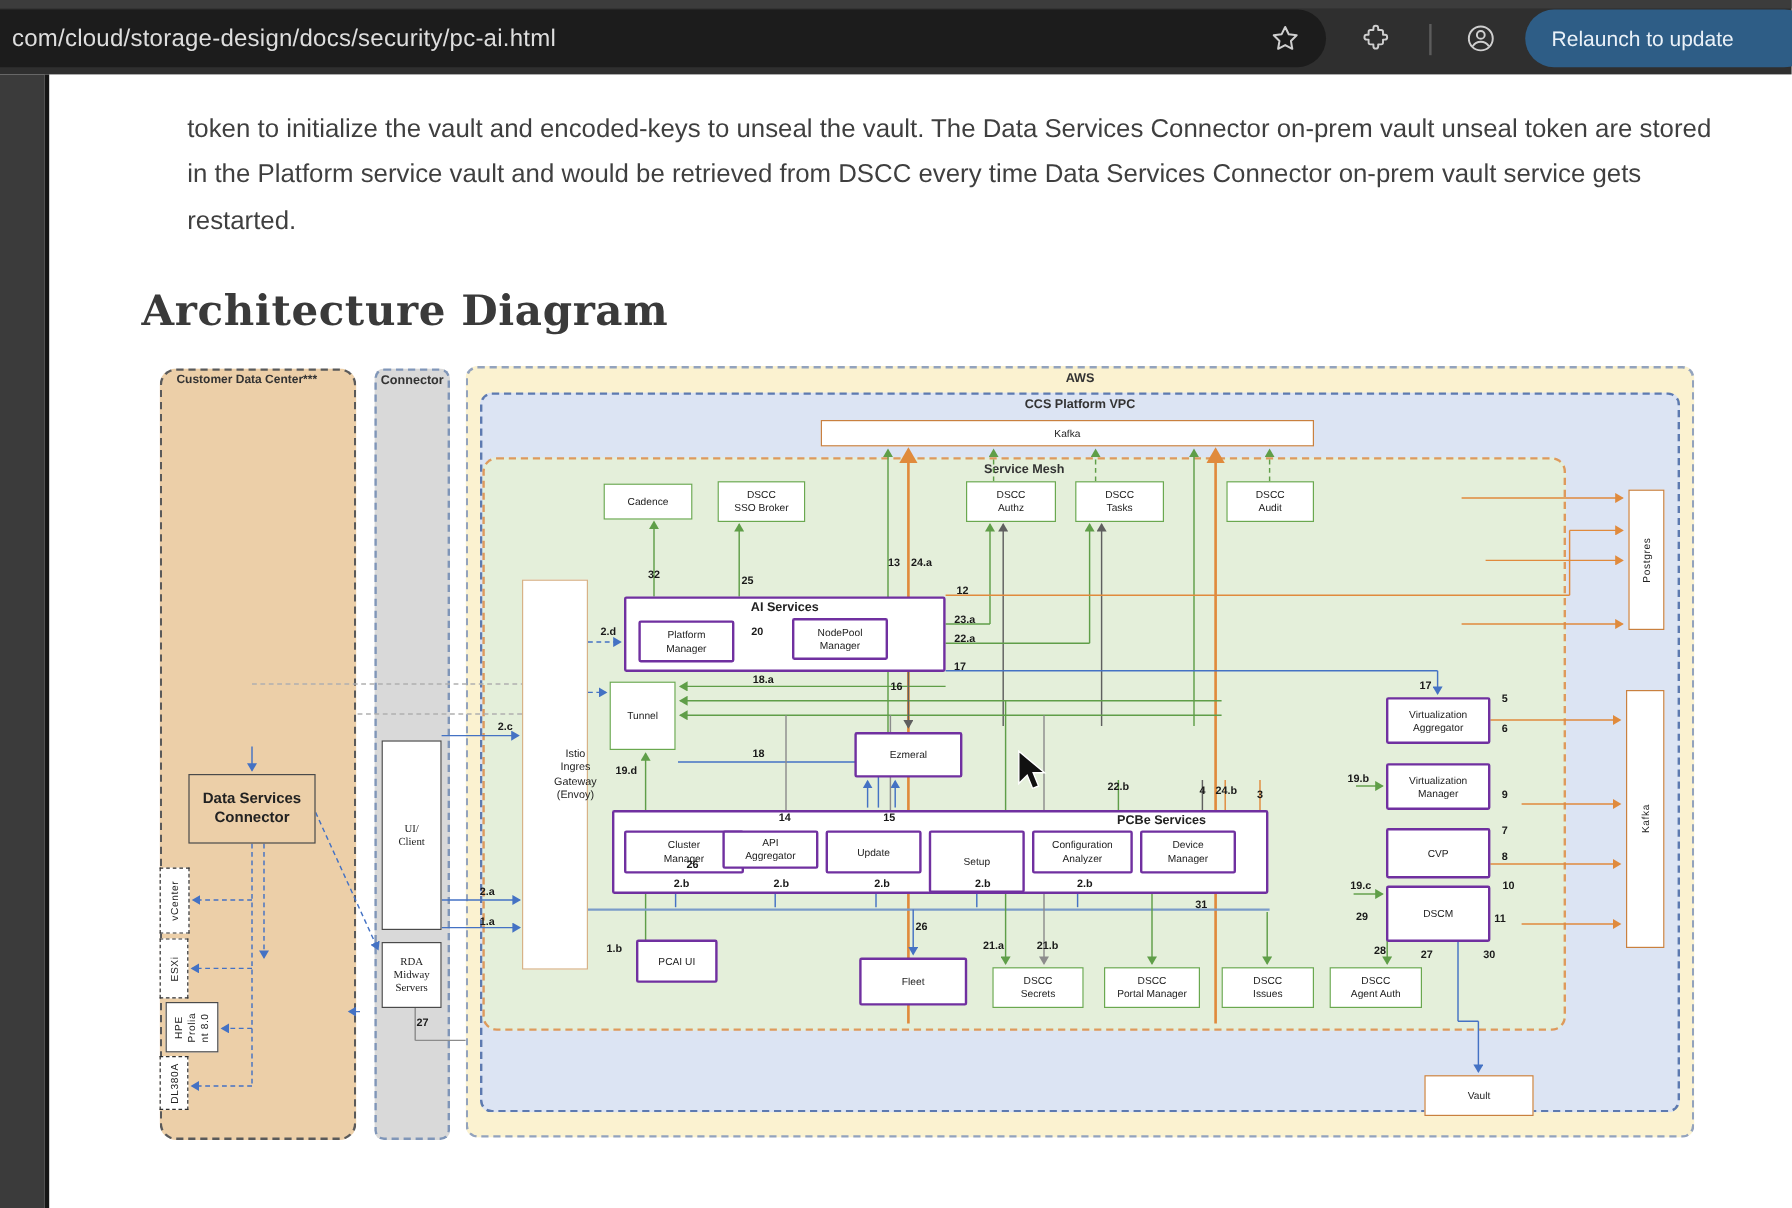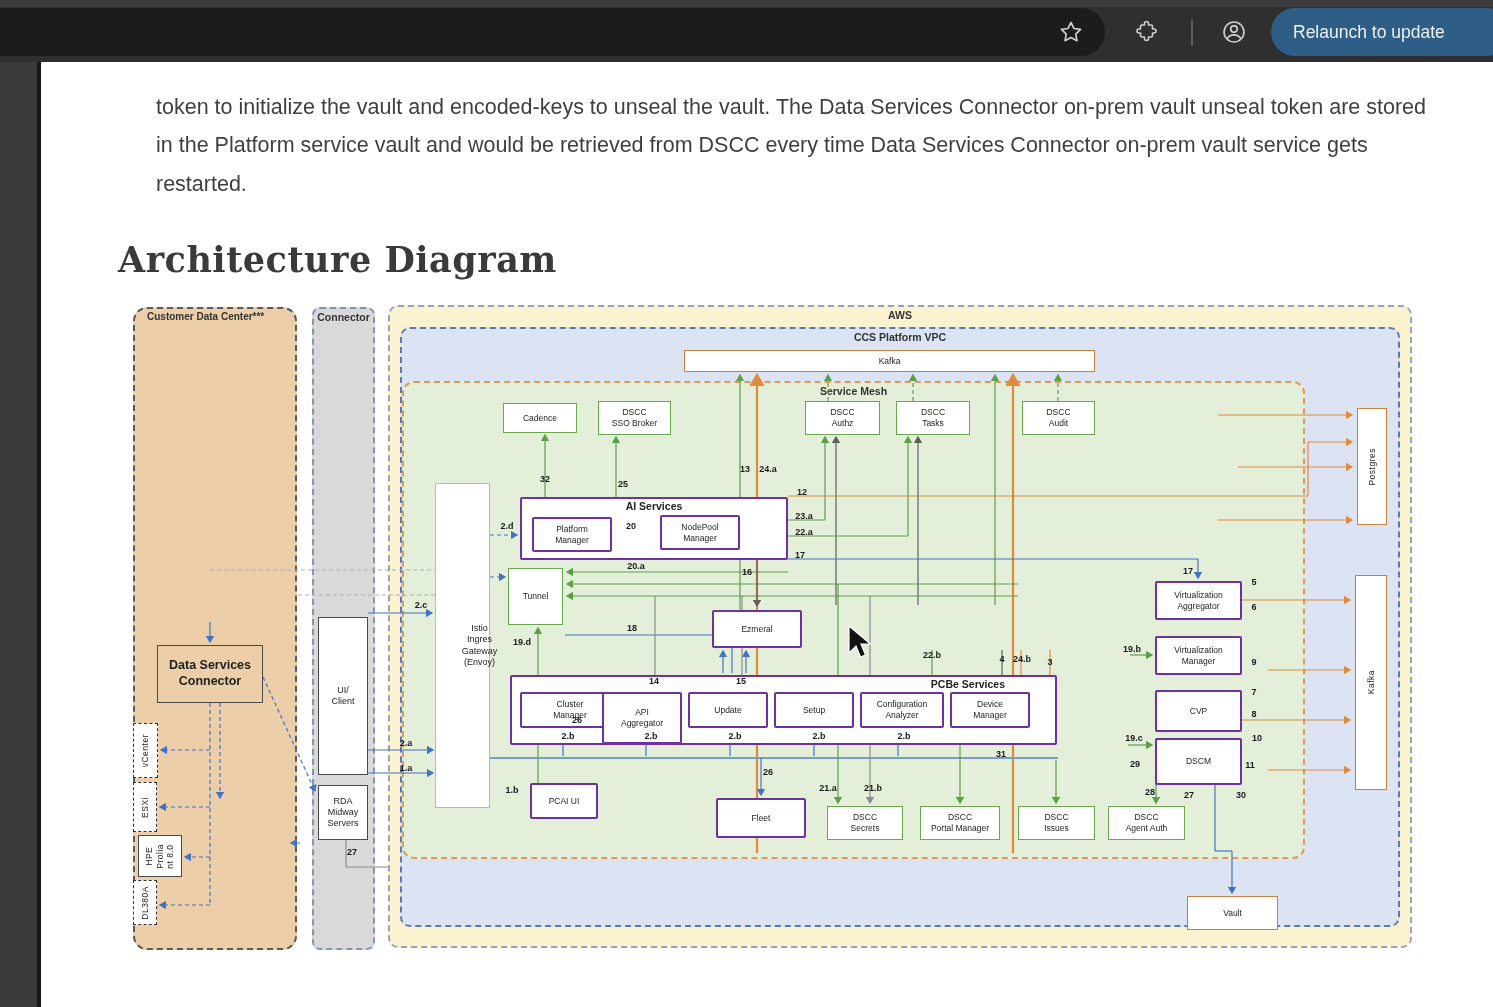--- a/index.html
+++ b/index.html
@@ -33,36 +33,37 @@
   .zl-left{text-align:left;padding-left:12px;font-size:10px;}
   .node{position:absolute;display:flex;align-items:center;justify-content:center;text-align:center;
     box-sizing:border-box;background:#fff;line-height:1.25;}
   .node span{white-space:pre-line;}
   .vtext{writing-mode:vertical-rl;transform:rotate(180deg);letter-spacing:.5px;}
   .s-green{border:1.4px solid #6aa84f;}
   .s-purple{border:2.4px solid #7030a0;border-radius:2px;}
   .s-orange{border:1.5px solid #c9803f;}
   .s-tan{background:#eccfa8;border:1.5px solid #4a4a4a;font-size:12.5px;font-weight:600;}
   .s-white{border:1.6px solid #4a4a4a;}
-  .s-white2{border:1.6px solid #4a4a4a;font-size:9px;}
+  .s-white2{border:1.6px solid #4a4a4a;font-size:9px;font-family:Liberation Serif, serif;}
   .s-dashed{border:1.6px dashed #2f2f2f;}
   .s-tanline{border:1.5px solid #d8b287;font-size:9px;padding-left:34px;}
   .lp-top{align-items:flex-start;padding-top:1px;font-weight:600;font-size:10.5px;}
   .lp-top-right{align-items:flex-start;justify-content:flex-end;padding:1px 50px 0 0;
     font-weight:600;font-size:10.5px;}
   .num{position:absolute;font-size:9px;font-weight:700;color:#1a1a1a;
     transform:translate(-50%,-50%);white-space:nowrap;}
   .cursor{position:absolute;left:730px;top:330px;}
 </style>
 </head>
 <body>
 
 <div class="chrome">
   <div class="chrome-top"></div>
   <div class="urlpill">
+    <span class="urltext">com/cloud/storage-design/docs/security/pc-ai.html</span>
     <svg class="staricon" width="24" height="24" viewBox="0 0 24 24">
       <path d="M12 2.5l2.95 5.98 6.6.96-4.78 4.66 1.13 6.58L12 17.57l-5.9 3.1 1.13-6.58-4.78-4.66 6.6-.96z" fill="none" stroke="#cfcfcf" stroke-width="1.7" stroke-linejoin="round"></path>
     </svg>
   </div>
   <svg class="tbicon" style="left:1135px;" width="24" height="24" viewBox="0 0 24 24">
     <path d="M19 10h-1.5V7.5A1.5 1.5 0 0 0 16 6h-2.5V4.5a2 2 0 1 0-4 0V6H7A1.5 1.5 0 0 0 5.5 7.5V10H4a2 2 0 1 0 0 4h1.5v2.5A1.5 1.5 0 0 0 7 18h2.5v1.5a2 2 0 1 0 4 0V18H16a1.5 1.5 0 0 0 1.5-1.5V14H19a2 2 0 1 0 0-4z" fill="none" stroke="#cfcfcf" stroke-width="1.6" stroke-linejoin="round"></path>
   </svg>
   <div class="sep"></div>
   <svg class="tbicon" style="left:1221px;" width="26" height="26" viewBox="0 0 24 24">
     <circle cx="12" cy="12" r="9.2" fill="none" stroke="#cfcfcf" stroke-width="1.5"></circle>
@@ -243,28 +244,28 @@
       <div class="node s-purple" style="left: 594px; top: 315px; width: 90px; height: 38px;">
         <span>Ezmeral</span>
       </div>
       <div class="node s-purple lp-top-right" style="left: 392px; top: 380px; width: 547px; height: 70px;">
         <span>PCBe Services</span>
       </div>
       <div class="node s-purple" style="left: 402px; top: 397px; width: 100px; height: 36px;">
         <span>Cluster
 Manager</span>
       </div>
-      <div class="node s-purple" style="left: 484px; top: 397px; width: 80px; height: 52px;">
+      <div class="node s-purple" style="left: 484px; top: 397px; width: 80px; height: 32px;">
         <span>API
 Aggregator</span>
       </div>
       <div class="node s-purple" style="left: 570px; top: 397px; width: 80px; height: 36px;">
         <span>Update</span>
       </div>
-      <div class="node s-purple" style="left: 656px; top: 397px; width: 80px; height: 36px;">
+      <div class="node s-purple" style="left: 656px; top: 397px; width: 80px; height: 52px;">
         <span>Setup</span>
       </div>
       <div class="node s-purple" style="left: 742px; top: 397px; width: 84px; height: 36px;">
         <span>Configuration
 Analyzer</span>
       </div>
       <div class="node s-purple" style="left: 832px; top: 397px; width: 80px; height: 36px;">
         <span>Device
 Manager</span>
       </div>
@@ -345,21 +346,21 @@
       <span class="num" style="left: 427px; top: 184px;">32</span>
       <span class="num" style="left: 505px; top: 189px;">25</span>
       <span class="num" style="left: 627px; top: 174px;">13</span>
       <span class="num" style="left: 650px; top: 174px;">24.a</span>
       <span class="num" style="left: 684px; top: 197px;">12</span>
       <span class="num" style="left: 686px; top: 221px;">23.a</span>
       <span class="num" style="left: 686px; top: 237px;">22.a</span>
       <span class="num" style="left: 682px; top: 260px;">17</span>
       <span class="num" style="left: 513px; top: 231px;">20</span>
       <span class="num" style="left: 389px; top: 231px;">2.d</span>
-      <span class="num" style="left: 518px; top: 271px;">20.a</span>
+      <span class="num" style="left: 518px; top: 271px;">18.a</span>
       <span class="num" style="left: 629px; top: 277px;">16</span>
       <span class="num" style="left: 514px; top: 333px;">18</span>
       <span class="num" style="left: 404px; top: 347px;">19.d</span>
       <span class="num" style="left: 303px; top: 310px;">2.c</span>
       <span class="num" style="left: 288px; top: 448px;">2.a</span>
       <span class="num" style="left: 288px; top: 473px;">1.a</span>
       <span class="num" style="left: 394px; top: 495px;">1.b</span>
       <span class="num" style="left: 536px; top: 386px;">14</span>
       <span class="num" style="left: 623px; top: 386px;">15</span>
       <span class="num" style="left: 450px; top: 441px;">2.b</span>

